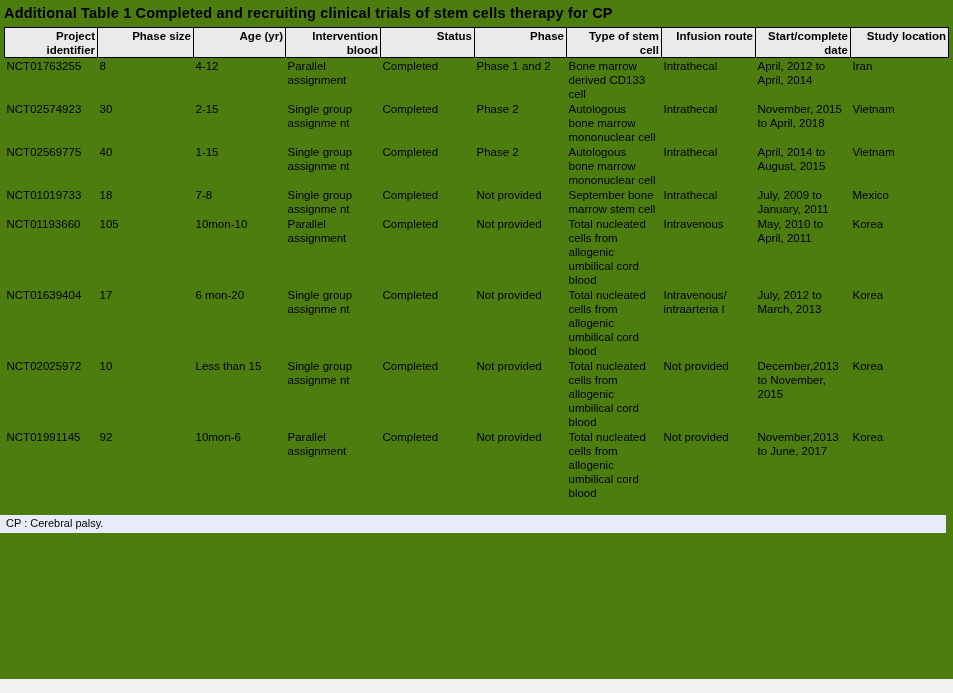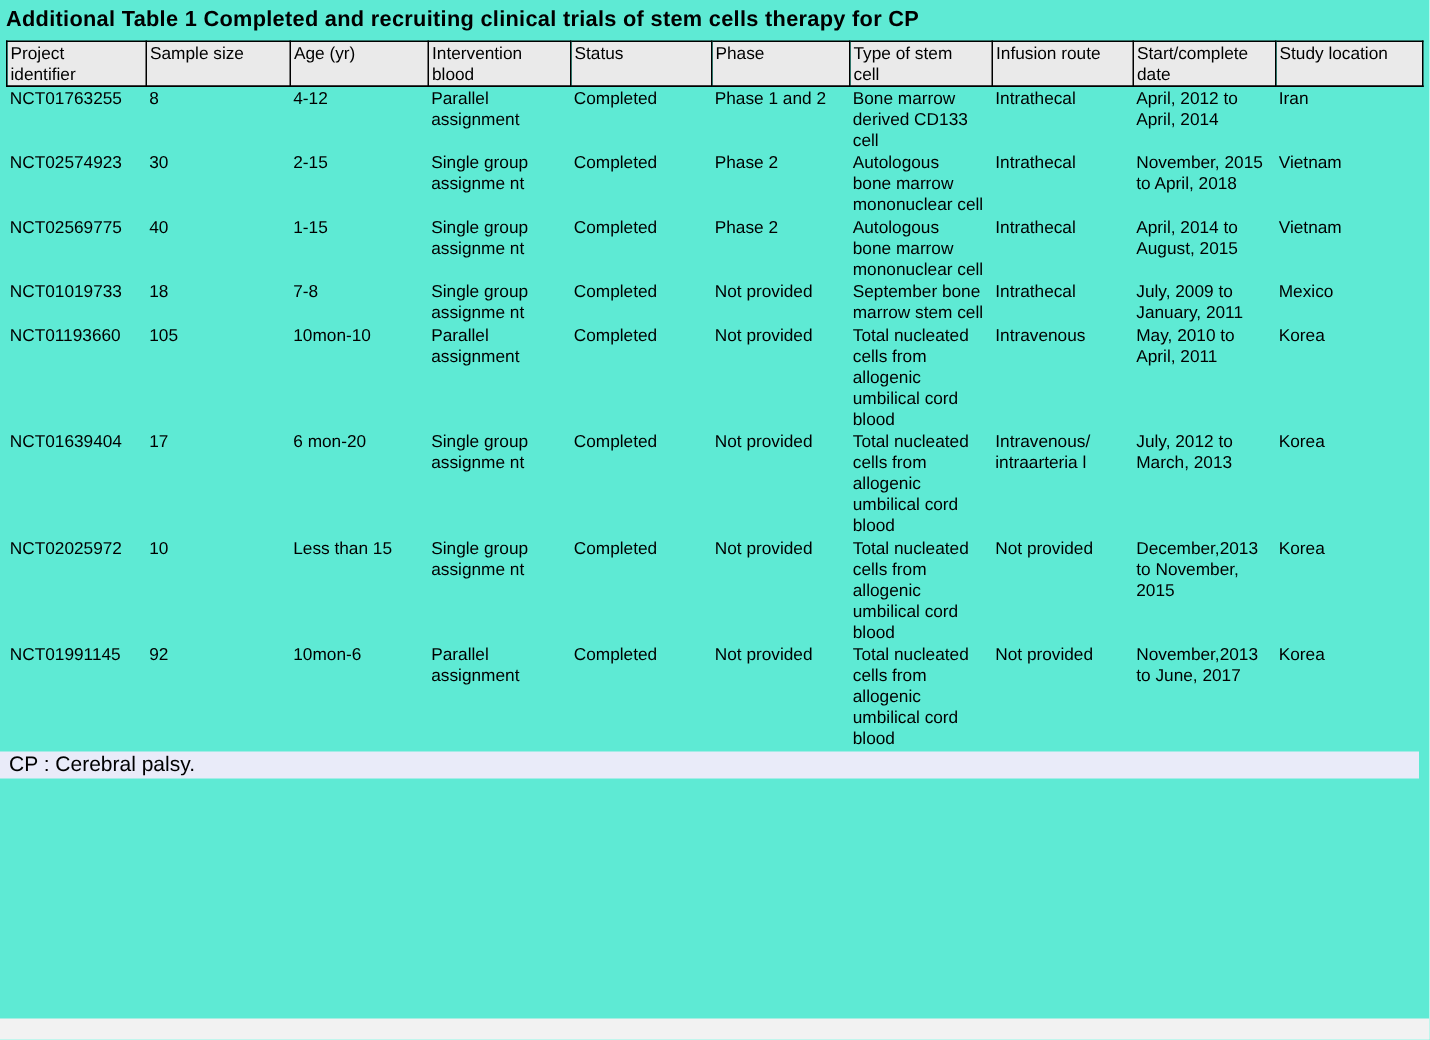--- a/index.html
+++ b/index.html
@@ -1,21 +1,21 @@
 <!DOCTYPE html>
 <html><head>
 <meta charset="utf-8">
 <style>
   * { box-sizing: border-box; }
   html, body { margin: 0; padding: 0; background: #ffffff; }
   .page {
     position: relative;
     width: 953px;
     height: 693px;
-    background: #5eead4;
+    background: #4d7c0f;
     overflow: hidden;
     font-family: "Liberation Sans", sans-serif;
     color: #000000;
   }
   .title {
     font-weight: bold;
     font-size: 14.5px;
     line-height: 17px;
     padding: 5px 0 0 4px;
     letter-spacing: 0.2px;
@@ -25,43 +25,43 @@
     border-collapse: collapse;
     table-layout: fixed;
     width: 944px;
     margin: 5px 0 0 4px;
     font-size: 11.5px;
     line-height: 14px;
   }
   table.trials thead th {
     background: var(--header-bg, #eaeaea);
     border: 1px solid var(--border-color, #000);
-    font-weight: normal;
-    text-align: left;
+    font-weight: bold;
+    text-align: right;
     vertical-align: top;
     padding: 1px 2px 0 2px;
     white-space: pre-line;
     height: 29px;
     overflow: hidden;
   }
   table.trials tbody td {
     vertical-align: top;
     text-align: left;
     padding: 1px 2px 0 2px;
     white-space: pre-line;
     overflow: hidden;
   }
   .footnote {
     width: 946px;
     height: 18px;
     line-height: 17px;
     background: var(--footnote-bg, #e9ebf9);
-    font-size: 14px;
+    font-size: 11px;
     padding-left: 6px;
-    margin-top: 1px;
+    margin-top: 15px;
   }
   .bottom-strip {
     position: absolute;
     left: 0;
     bottom: 0;
     width: 953px;
     height: 14px;
     background: var(--strip-bg, #f2f2f2);
   }
 </style>
@@ -82,21 +82,21 @@
       <col style="width:92px">
       <col style="width:95px">
       <col style="width:94px">
       <col style="width:95px">
       <col style="width:98px">
     </colgroup>
     <thead>
       <tr>
           <th>Project
 identifier</th>
-          <th>Sample size</th>
+          <th>Phase size</th>
           <th>Age (yr)</th>
           <th>Intervention
 blood</th>
           <th>Status</th>
           <th>Phase</th>
           <th>Type of stem
 cell</th>
           <th>Infusion route</th>
           <th>Start/complete
 date</th>

